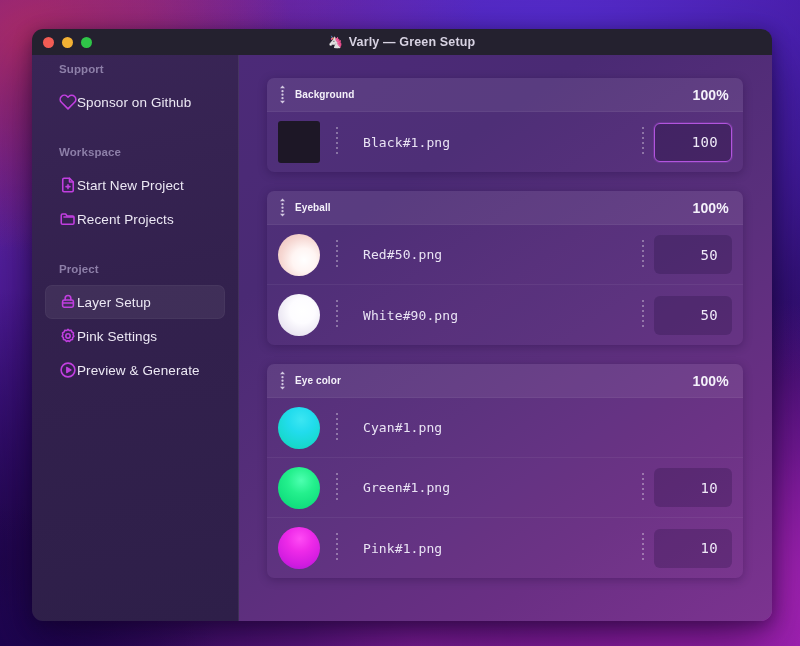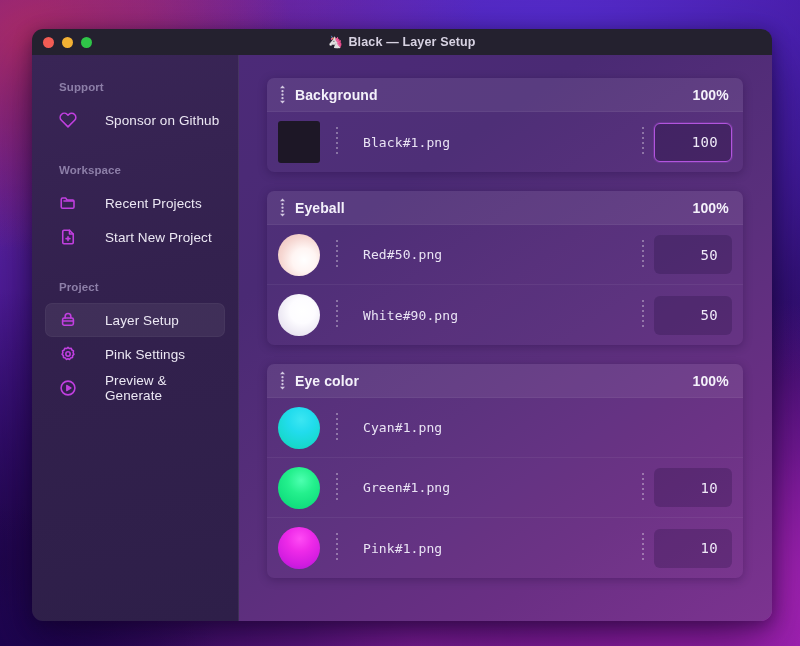--- a/index.html
+++ b/index.html
@@ -82,35 +82,35 @@
 
   
   #body-split { flex: 1; display: flex; min-height: 0; }
 
   
   #sidebar {
     width: 207px;
     flex: 0 0 207px;
     background: linear-gradient(170deg, #392556 0%, #33214e 40%, #2e1f49 100%);
     border-right: 1px solid rgba(255,255,255,0.075);
-    padding-top: 26px;
+    padding-top: 8px;
   }
   .side-section-label {
     font-size: 11.5px;
     font-weight: bold;
     color: #8d7fa8;
     padding-left: 27px;
     margin-bottom: 10px;
     letter-spacing: 0.1px;
   }
   .side-section-label.spaced { margin-top: 27px; }
   .side-item {
     display: flex;
     align-items: center;
-    gap: 28px;
+    gap: 0;
     height: 34px;
     margin: 0 13px 0 13px;
     padding-left: 14px;
     border-radius: 7px;
     cursor: pointer;
   }
   .side-item.active {
     background: rgba(255,255,255,0.065);
     box-shadow: inset 0 0 0 1px rgba(255,255,255,0.04);
   }
@@ -149,21 +149,21 @@
   .drag-handle {
     width: 13px; height: 20px;
     flex: 0 0 13px;
     margin-right: 6px;
     display: flex; align-items: center; justify-content: center;
     cursor: grab;
     opacity: 0.85;
   }
   .drag-handle svg { display: block; }
   .group-title {
-    font-size: 14px;
+    font-size: 10px;
     font-weight: bold;
     color: #f4f1fa;
     letter-spacing: 0.1px;
   }
   .group-percent {
     margin-left: auto;
     font-size: 14px;
     font-weight: bold;
     color: #f4f1fa;
     letter-spacing: 0.2px;
@@ -248,61 +248,61 @@
 <div id="window">
 
   <div id="titlebar">
     <div class="traffic-lights">
       <div class="light red"></div>
       <div class="light yellow"></div>
       <div class="light green"></div>
     </div>
     <div id="titlebar-title">
       <span id="titlebar-emoji">🦄</span>
-      <span>Black — Layer Setup</span>
+      <span>Varly — Green Setup</span>
     </div>
   </div>
 
   <div id="body-split">
 
     <div id="sidebar">
 
       <div class="side-section-label">Support</div>
 
       <div class="side-item">
         <span class="side-icon">
           <svg viewBox="0 0 24 24" fill="none" stroke="currentColor" stroke-width="2.1" stroke-linecap="round" stroke-linejoin="round">
             <path d="M20.8 4.6a5.5 5.5 0 0 0-7.8 0L12 5.6l-1-1a5.5 5.5 0 0 0-7.8 7.8l1 1L12 21.2l7.8-7.8 1-1a5.5 5.5 0 0 0 0-7.8z"></path>
           </svg>
         </span>
         <span class="side-item-label">Sponsor on Github</span>
       </div>
 
 
       <div class="side-section-label spaced">Workspace</div>
-
-      <div class="side-item">
-        <span class="side-icon">
-          <svg viewBox="0 0 24 24" fill="none" stroke="currentColor" stroke-width="2.1" stroke-linecap="round" stroke-linejoin="round">
-            <path d="M3 7.2a1.8 1.8 0 0 1 1.8-1.8h4l2 2.6h7.4A1.8 1.8 0 0 1 20 9.8v7.4a1.8 1.8 0 0 1-1.8 1.8H4.8A1.8 1.8 0 0 1 3 17.2z"></path>
-            <path d="M6.6 9.4h12.6"></path>
-          </svg>
-        </span>
-        <span class="side-item-label">Recent Projects</span>
-      </div>
 
       <div class="side-item">
         <span class="side-icon">
           <svg viewBox="0 0 24 24" fill="none" stroke="currentColor" stroke-width="2.1" stroke-linecap="round" stroke-linejoin="round">
             <path d="M14 3H6.6A1.6 1.6 0 0 0 5 4.6v14.8A1.6 1.6 0 0 0 6.6 21h10.8a1.6 1.6 0 0 0 1.6-1.6V8z"></path>
             <path d="M14 3v5h5"></path>
             <path d="M12 11.6v5.2M9.4 14.2h5.2"></path>
           </svg>
         </span>
         <span class="side-item-label">Start New Project</span>
+      </div>
+
+      <div class="side-item">
+        <span class="side-icon">
+          <svg viewBox="0 0 24 24" fill="none" stroke="currentColor" stroke-width="2.1" stroke-linecap="round" stroke-linejoin="round">
+            <path d="M3 7.2a1.8 1.8 0 0 1 1.8-1.8h4l2 2.6h7.4A1.8 1.8 0 0 1 20 9.8v7.4a1.8 1.8 0 0 1-1.8 1.8H4.8A1.8 1.8 0 0 1 3 17.2z"></path>
+            <path d="M6.6 9.4h12.6"></path>
+          </svg>
+        </span>
+        <span class="side-item-label">Recent Projects</span>
       </div>
 
       <div class="side-section-label spaced">Project</div>
 
       <div class="side-item active">
         <span class="side-icon">
           <svg viewBox="0 0 24 24" fill="none" stroke="currentColor" stroke-width="2.1" stroke-linecap="round" stroke-linejoin="round">
             <path d="M8.2 9.4V7.2a3.8 3.8 0 0 1 7.6 0v2.2"></path>
             <rect x="4.8" y="9.4" width="14.4" height="9.6" rx="2.2"></rect>
             <path d="M4.8 13.4h14.4"></path>

